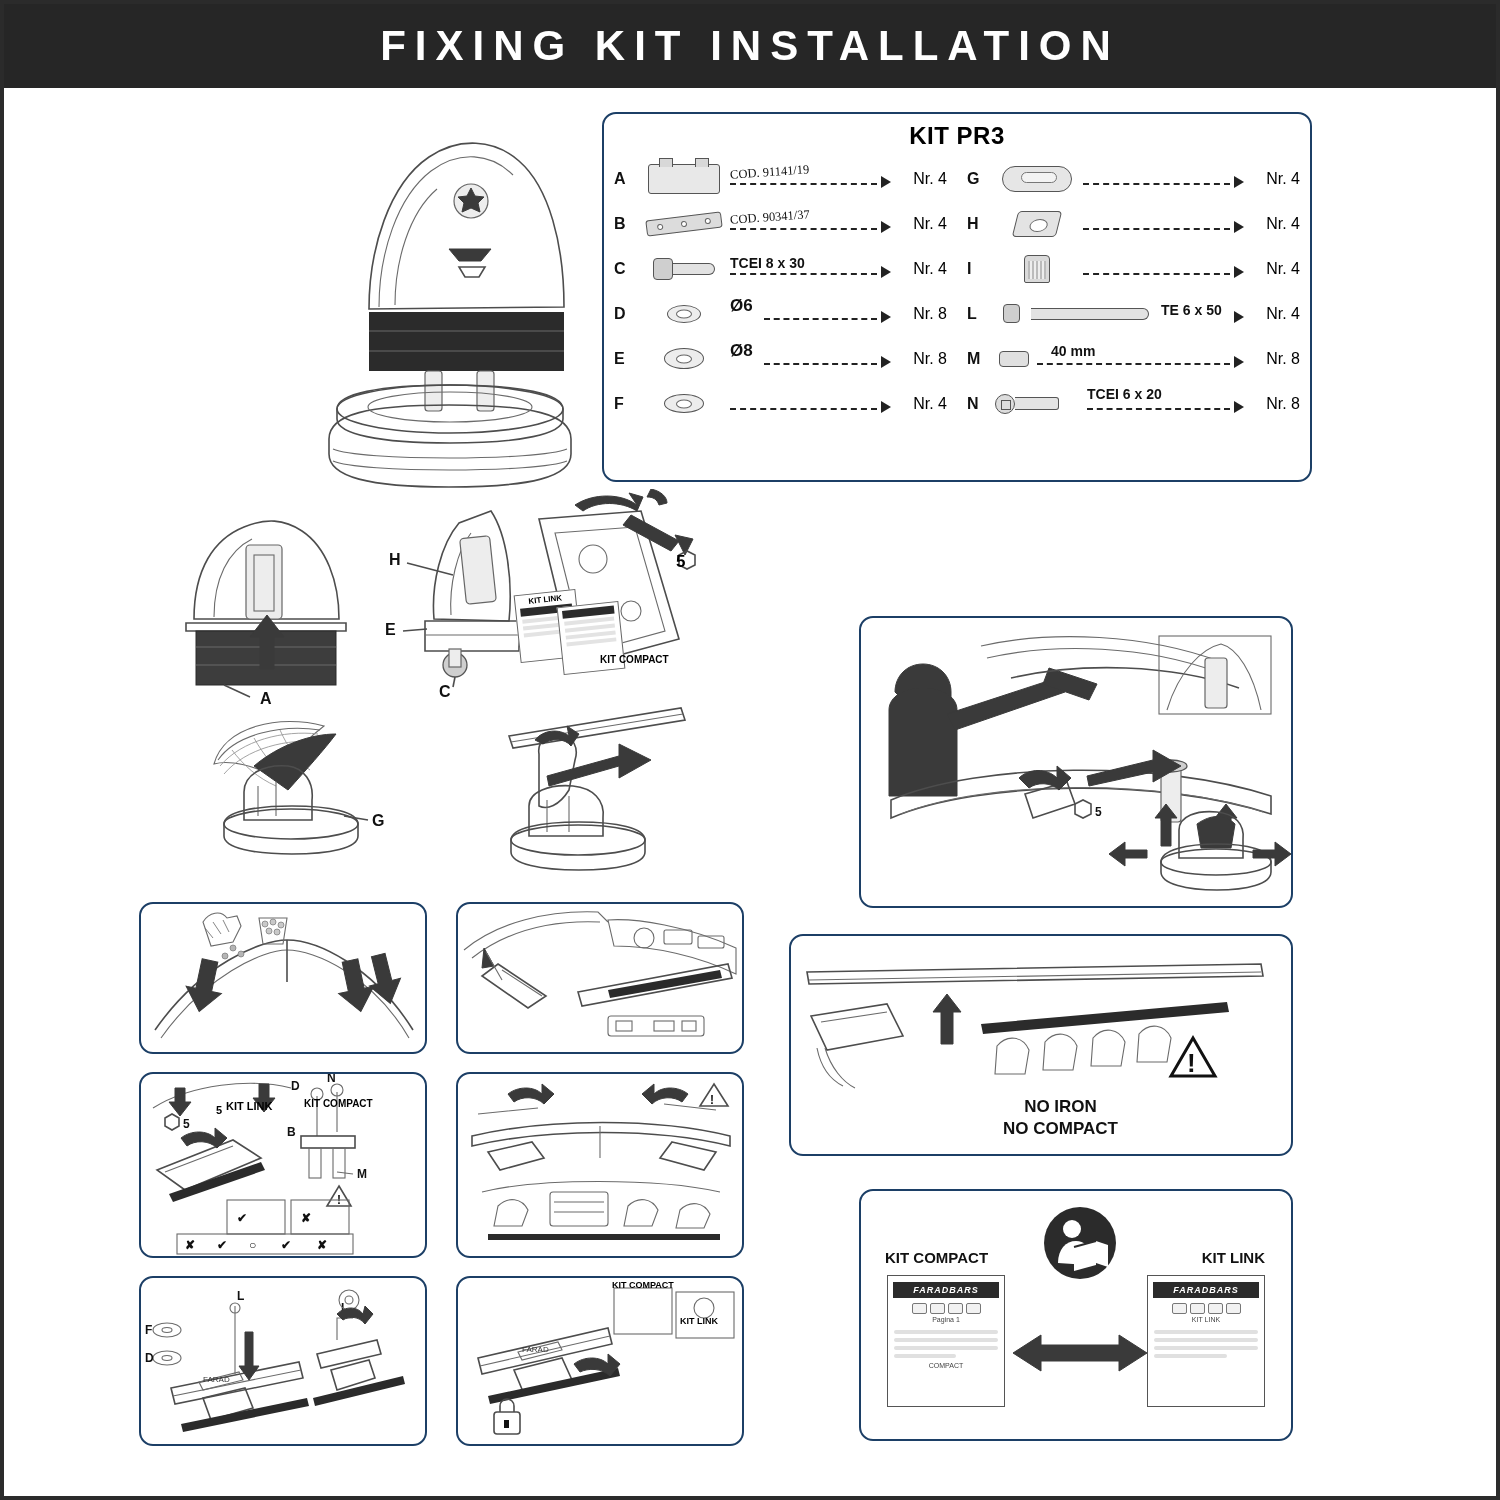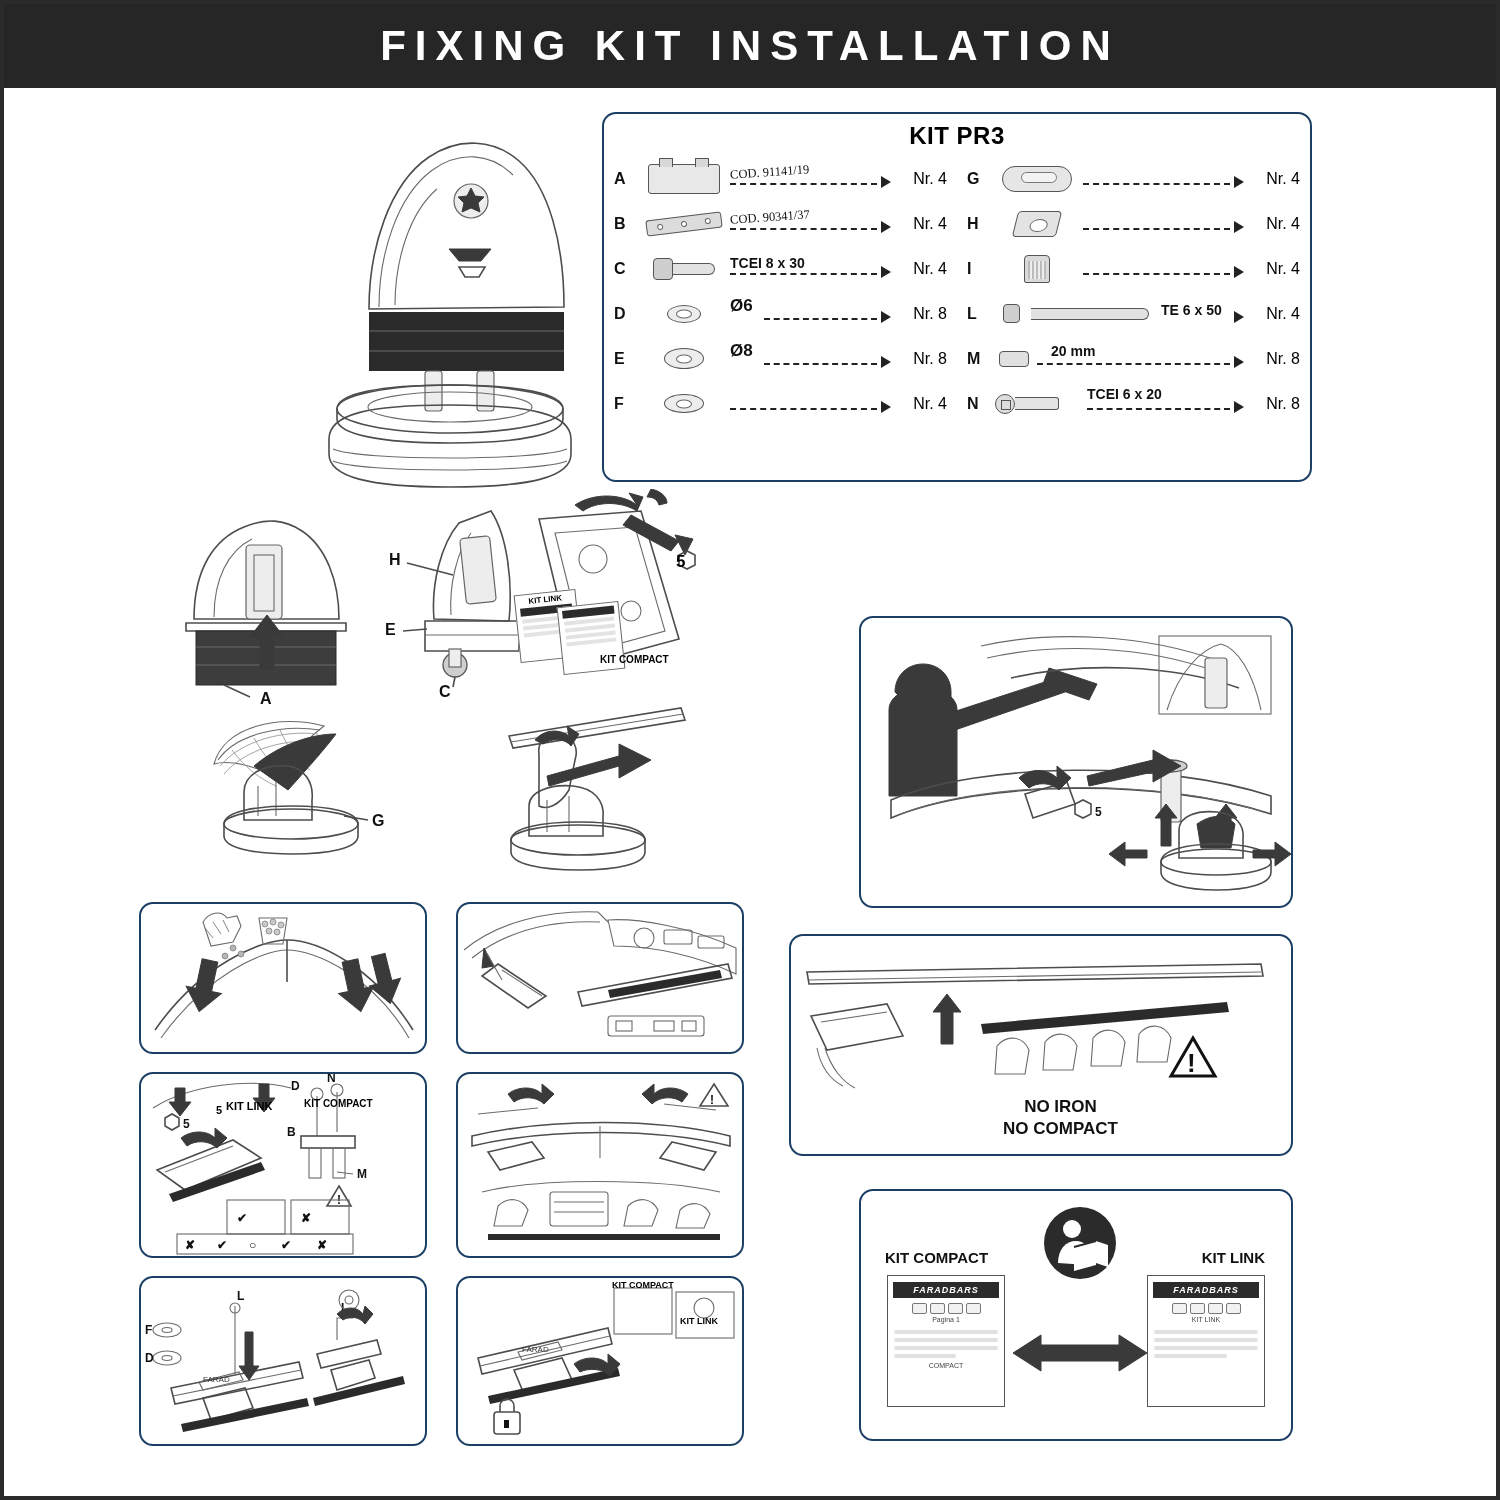--- a/index.html
+++ b/index.html
@@ -323,21 +323,21 @@
           </div>
           <div class="kit-qty">Nr. 4</div>
         </div>
 
         <div class="kit-row">
           <div class="kit-letter">M</div>
           <div class="kit-art" style="width:46px">
               <div class="art-tube"></div>
             </div>
           <div class="kit-mid">
-              <div class="kit-code flat" style="left:14px;top:4px">20 mm</div>
+              <div class="kit-code flat" style="left:14px;top:4px">40 mm</div>
               <div class="dots"></div>
               <div class="arrowhead"></div>
             </div>
           <div class="kit-qty">Nr. 8</div>
         </div>
 
         <div class="kit-row">
           <div class="kit-letter">N</div>
           <div class="kit-art" style="width:72px">
               <div class="art-screw">

